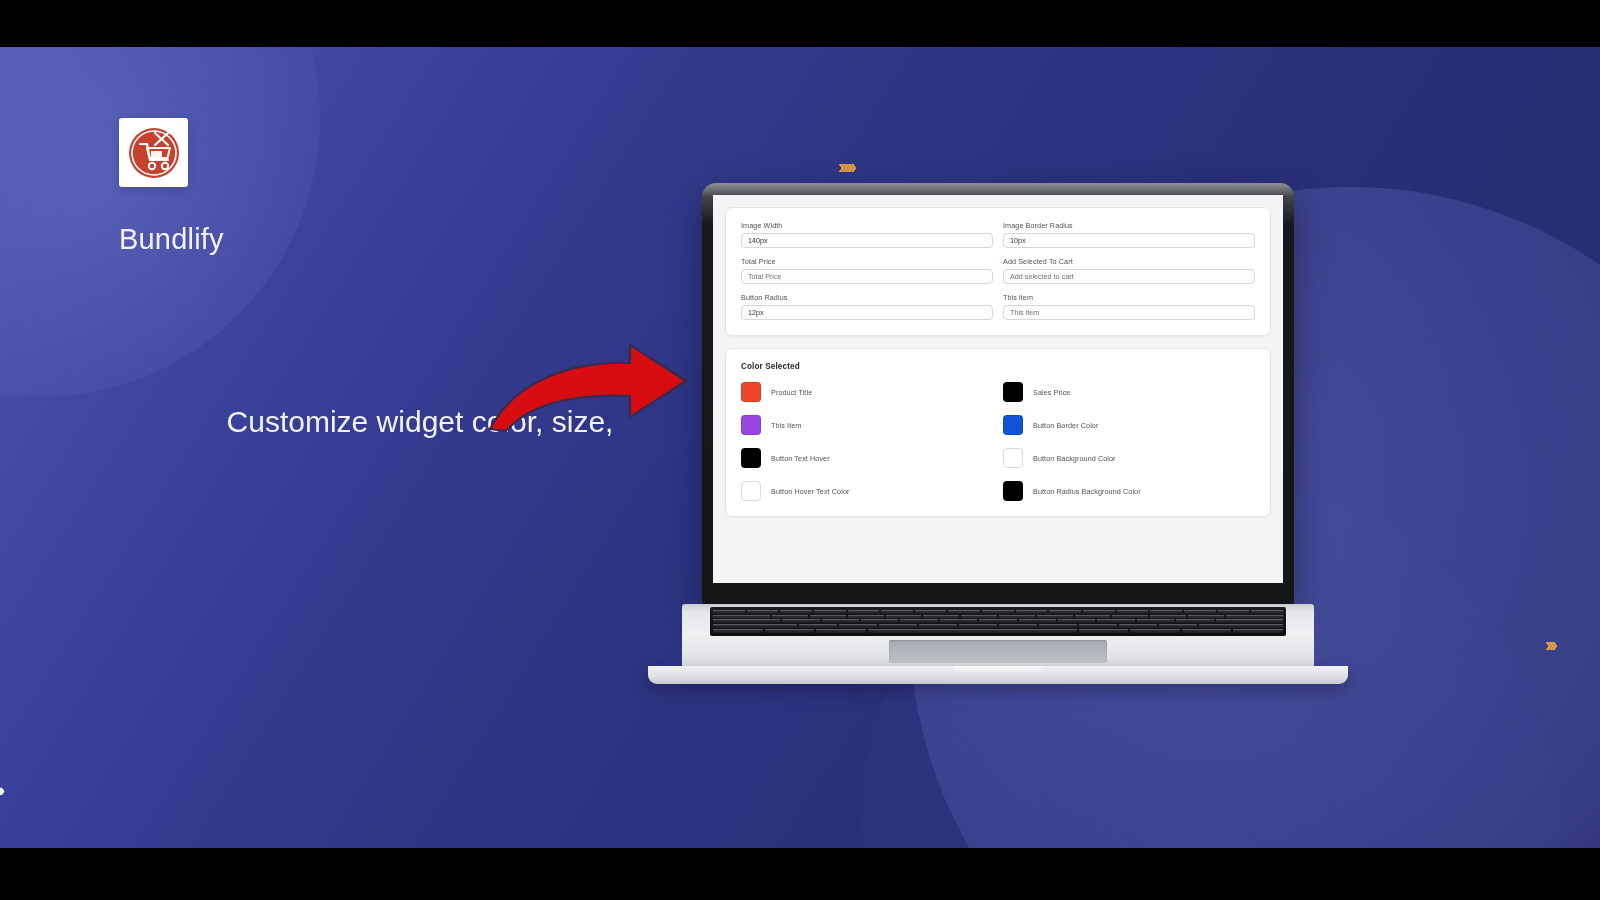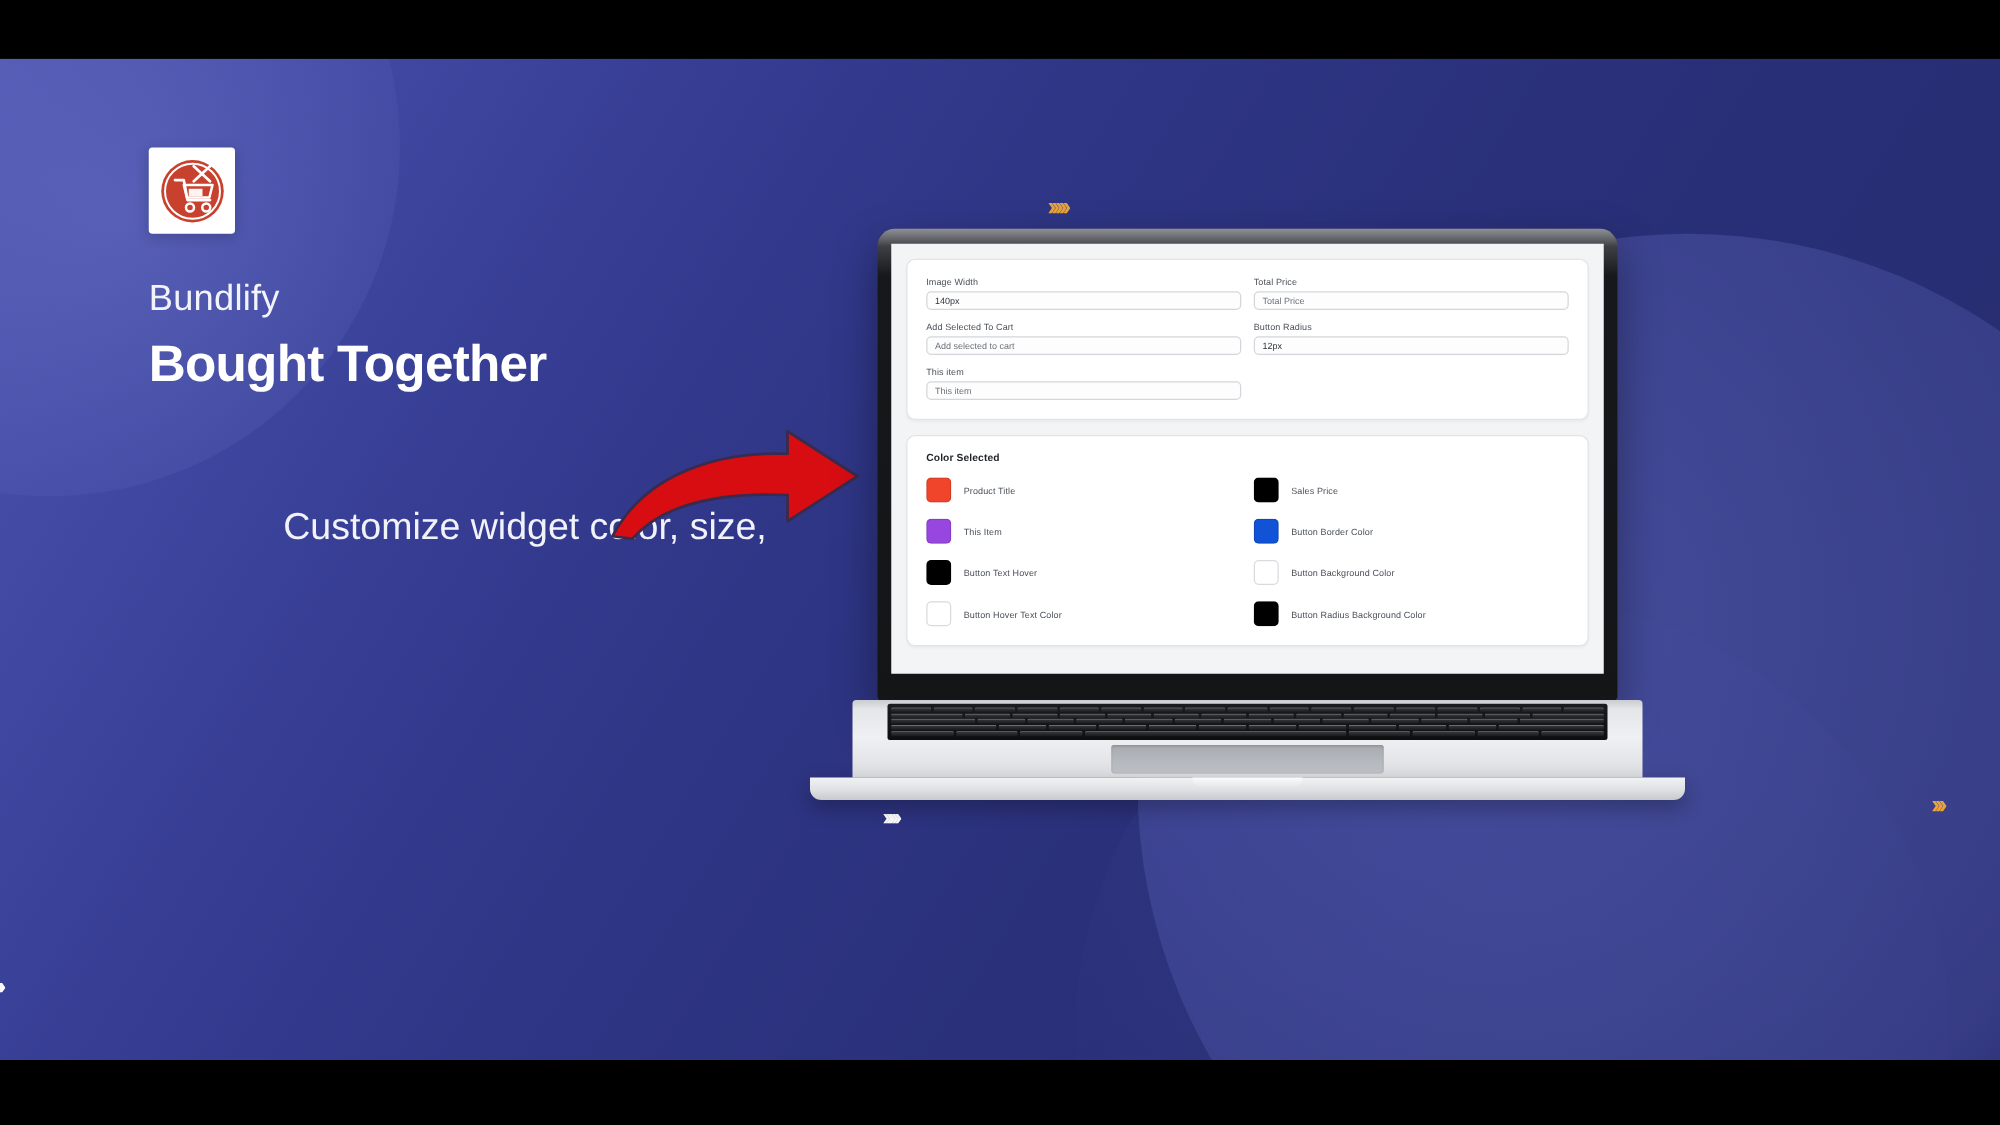--- a/index.html
+++ b/index.html
@@ -129,21 +129,21 @@
     padding: 12px 11px 22px 11px;
     box-shadow: 0 14px 34px rgba(0,0,0,.36);
   }
   .lid::before {
     content:""; position:absolute; left:0; right:0; top:0; height:14px;
     border-radius:14px 14px 0 0;
     background: linear-gradient(180deg, rgba(255,255,255,.30), rgba(255,255,255,0));
     pointer-events:none;
   }
   .screen {
-    width: 100%; height: 344px;
+    width: 100%; height: 388px;
     background: #f3f4f6;
     overflow: hidden;
     position: relative;
   }
 
   
   .admin-scroll { padding: 12px 12px 0 12px; }
   .panel {
     background: #ffffff;
     border: 1px solid #e3e4e7;
@@ -279,21 +279,20 @@
             <rect x="25" y="26" width="11" height="6" fill="#ffffff" opacity=".95"></rect>
             <circle cx="26" cy="41" r="3.2" fill="none" stroke="#ffffff" stroke-width="2"></circle>
             <circle cx="39" cy="41" r="3.2" fill="none" stroke="#ffffff" stroke-width="2"></circle>
             <path d="M29 20 L42 8" stroke="#ffffff" stroke-width="2.2" stroke-linecap="round"></path>
             <path d="M42 20 L29 8" stroke="#ffffff" stroke-width="2.2" stroke-linecap="round"></path>
           </svg>
         </span>
       </div>
 
       <div class="brand-name">Bundlify</div>
-      <div class="brand-headline">Bought Together</div>
     </div>
 
     <div id="tagline">
       <span class="l1">Customize widget color, size,</span>
     </div>
 
     <div id="arrow">
       <svg width="215" height="95" viewBox="0 0 215 95" aria-hidden="true">
         <path d="M12 92 C 38 42, 96 24, 152 26 L152 8 L208 44 L152 80 L152 59
                  C 104 57, 54 64, 28 94 Z" fill="#d70d12" stroke="#3a2b4e" stroke-width="2.2" stroke-linejoin="round"></path>
@@ -321,20 +320,24 @@
 
             <div class="panel">
               <div class="panel-pad">
                 <div class="grid2">
 
                   <div>
                     <div class="field-label">Image Width</div>
                     <div class="field-input" placeholder="140px">140px</div>
                   </div>
 
+                  <div>
+                    <div class="field-label">Image Border Radius</div>
+                    <div class="field-input" placeholder="10px">10px</div>
+                  </div>
 
                   <div>
                     <div class="field-label">Total Price</div>
                     <div class="field-input ph" placeholder="Total Price">Total Price</div>
                   </div>
 
                   <div>
                     <div class="field-label">Add Selected To Cart</div>
                     <div class="field-input ph" placeholder="Add selected to cart">Add selected to cart</div>
                   </div>

